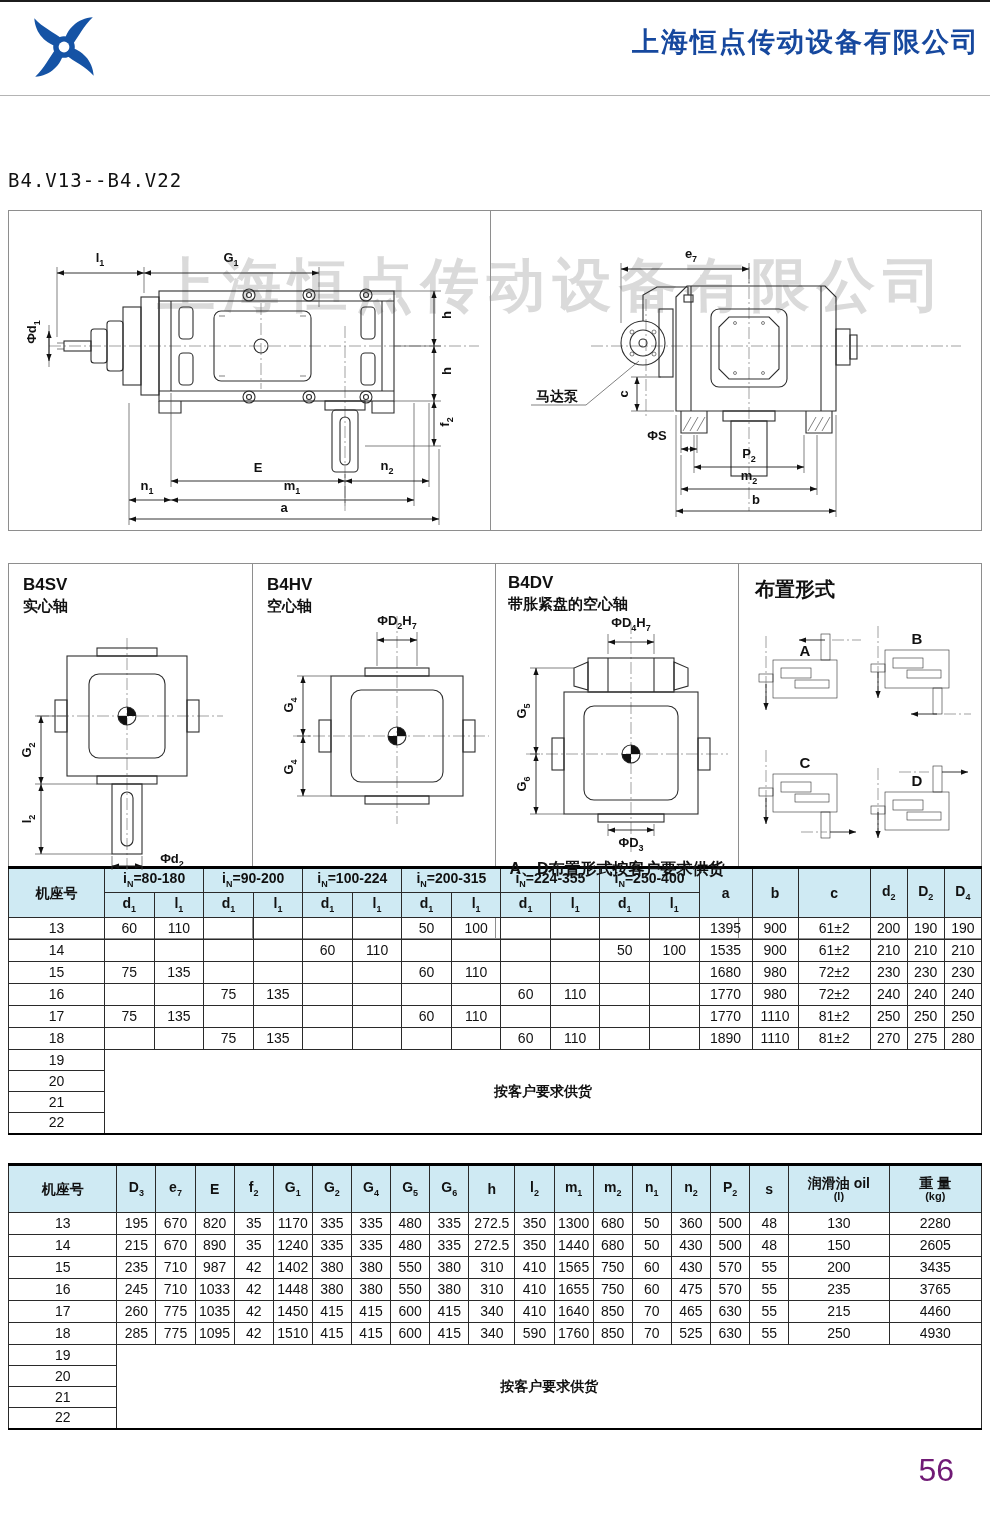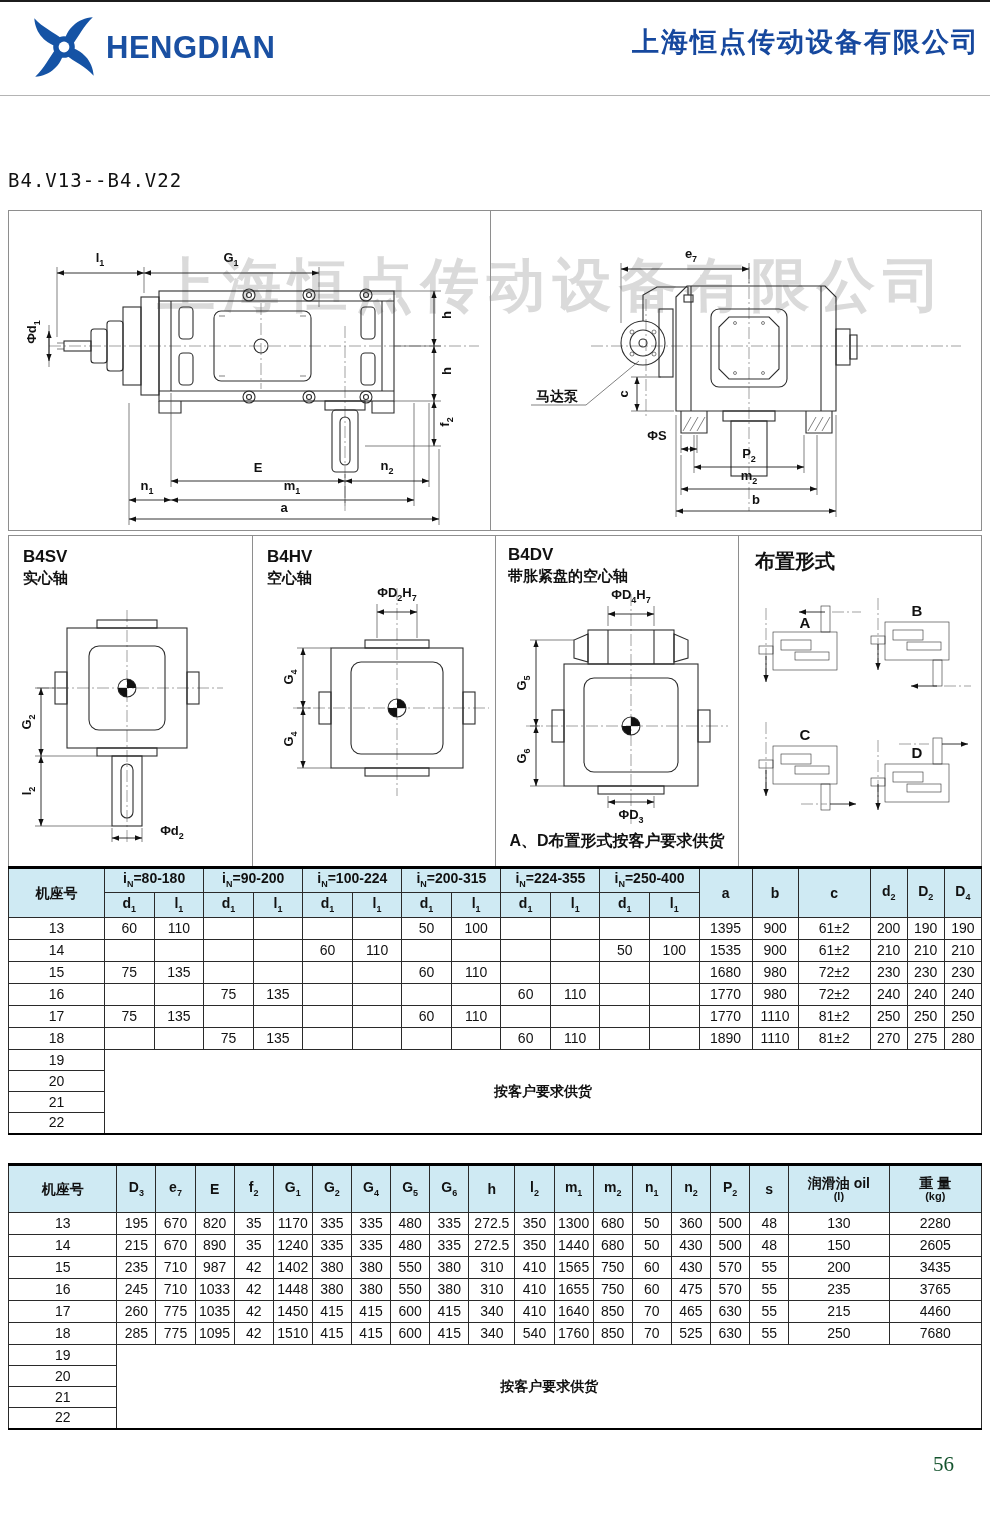--- a/index.html
+++ b/index.html
@@ -7,21 +7,21 @@
 .page{position:relative;width:990px;height:1513px;background:#fff;font-family:"Liberation Sans","DejaVu Sans",sans-serif;color:#111;overflow:hidden;margin:0 auto}
 .topline{position:absolute;top:0;left:0;width:100%;height:2px;background:#1c1c1c}
 .logo{position:absolute;left:28px;top:12px;width:72px;height:70px}
 .brand{position:absolute;left:106px;top:30px;font-size:31px;font-weight:bold;color:#1a50a2;letter-spacing:.5px}
 .company{position:absolute;right:10px;top:24px;font-size:27px;font-weight:bold;color:#16489e;font-family:"Liberation Serif","DejaVu Serif",serif;letter-spacing:2px}
 .hr1{position:absolute;top:95px;left:0;width:100%;height:1px;background:#b4b4b4}
 .banner{position:absolute;top:113px;left:0;width:100%;height:30px;background:#b5dfeb;line-height:30px;font-size:20px;font-weight:bold;padding-left:10px}
 .model{position:absolute;top:169px;left:8px;font-family:"DejaVu Sans Mono","Liberation Mono",monospace;font-size:19px;letter-spacing:1px}
 .drow{position:absolute;left:8px;width:974px;border:1px solid #8e8e8e;display:flex;background:#fff}
 #drow1{top:210px;height:321px}
-#drow2{top:535px;height:376px}
+#drow2{top:563px;height:376px}
 .dpanel{position:relative;height:100%;overflow:hidden}
 .dpanel+.dpanel{border-left:1px solid #8e8e8e}
 #p-side{width:481px}
 #p-end{flex:1}
 #drow2 .dpanel{width:25%}
 .watermark{position:absolute;left:148px;top:36px;font-size:58px;font-weight:bold;color:#dadada;letter-spacing:8px;white-space:nowrap;z-index:0;font-family:"Liberation Serif","DejaVu Serif",serif}
 svg.art{position:absolute;left:0;top:0;z-index:1}
 .dtitle{position:absolute;left:20px;top:12px;z-index:2;font-size:21px;font-weight:bold;white-space:nowrap}
 .lube{font-size:14px;margin-left:12px}
 .dim{position:absolute;z-index:2;font-size:13px;font-weight:bold;transform:translate(-50%,-50%);white-space:nowrap}
@@ -43,39 +43,38 @@
 table{border-collapse:collapse;position:absolute;left:8px;width:974px;table-layout:fixed;font-size:14px;text-align:center;border-top:3px solid #000;border-bottom:2px solid #000;border-left:1px solid #000;border-right:1px solid #000}
 #t1{top:866px}
 #t2{top:1163px}
 th,td{border:1px solid #2a2a2a;padding:0;height:22px;line-height:1.05;overflow:hidden;font-weight:normal}
 thead th{background:#cfeaf3;font-weight:bold;height:25px}
 #t2 thead th{height:48px}
 .hs{font-size:11px;font-weight:bold}
 td sub,th sub{font-size:9px}
 .note{font-size:14px;font-weight:bold}
 tr.short td{height:21px}
-.pageno{position:absolute;right:36px;top:1452px;font-size:21px;color:#14532d;font-family:Liberation Serif, serif}
+.pageno{position:absolute;right:36px;top:1452px;font-size:32px;color:#701a75;font-family:Liberation Sans, sans-serif}
 </style>
 </head>
 <body>
 
 <div class="page">
   <div class="topline"></div>
 
   <svg class="logo" viewBox="0 0 80 76">
     <g transform="translate(40,38)" fill="#1553a5">
       <path d="M0,-5 C3,-20 15,-32 32,-33 C22,-24 16,-11 9,-2 Z"></path>
       <path d="M0,-5 C3,-20 15,-32 32,-33 C22,-24 16,-11 9,-2 Z" transform="rotate(90)"></path>
       <path d="M0,-5 C3,-20 15,-32 32,-33 C22,-24 16,-11 9,-2 Z" transform="rotate(180)"></path>
       <path d="M0,-5 C3,-20 15,-32 32,-33 C22,-24 16,-11 9,-2 Z" transform="rotate(270)"></path>
       <circle r="12" fill="#1553a5"></circle>
         <circle r="6" fill="#fff"></circle>
     </g>
   </svg>
-  <div class="brand">HENGDIAN</div>
   <div class="company">上海恒点传动设备有限公司</div>
   <div class="hr1"></div>
 
   <div class="model">B4.V13--B4.V22</div>
 
   <div class="drow" id="drow1">
     <div class="watermark">上海恒点传动设备有限公司</div>
 
     <div class="dpanel" id="p-side">
       <svg class="art" width="480" height="319" viewBox="0 0 480 319">
@@ -801,29 +800,29 @@
           <td>285</td>
           <td>775</td>
           <td>1095</td>
           <td>42</td>
           <td>1510</td>
           <td>415</td>
           <td>415</td>
           <td>600</td>
           <td>415</td>
           <td>340</td>
-          <td>540</td>
+          <td>590</td>
           <td>1760</td>
           <td>850</td>
           <td>70</td>
           <td>525</td>
           <td>630</td>
           <td>55</td>
           <td>250</td>
-          <td>7680</td>
+          <td>4930</td>
         </tr>
         <tr class="short">
           <td>19</td>
           <td colspan="19" rowspan="4" class="note">按客户要求供货</td>
         </tr>
         <tr class="short">
           <td>20</td>
         </tr>
         <tr class="short">
           <td>21</td>

